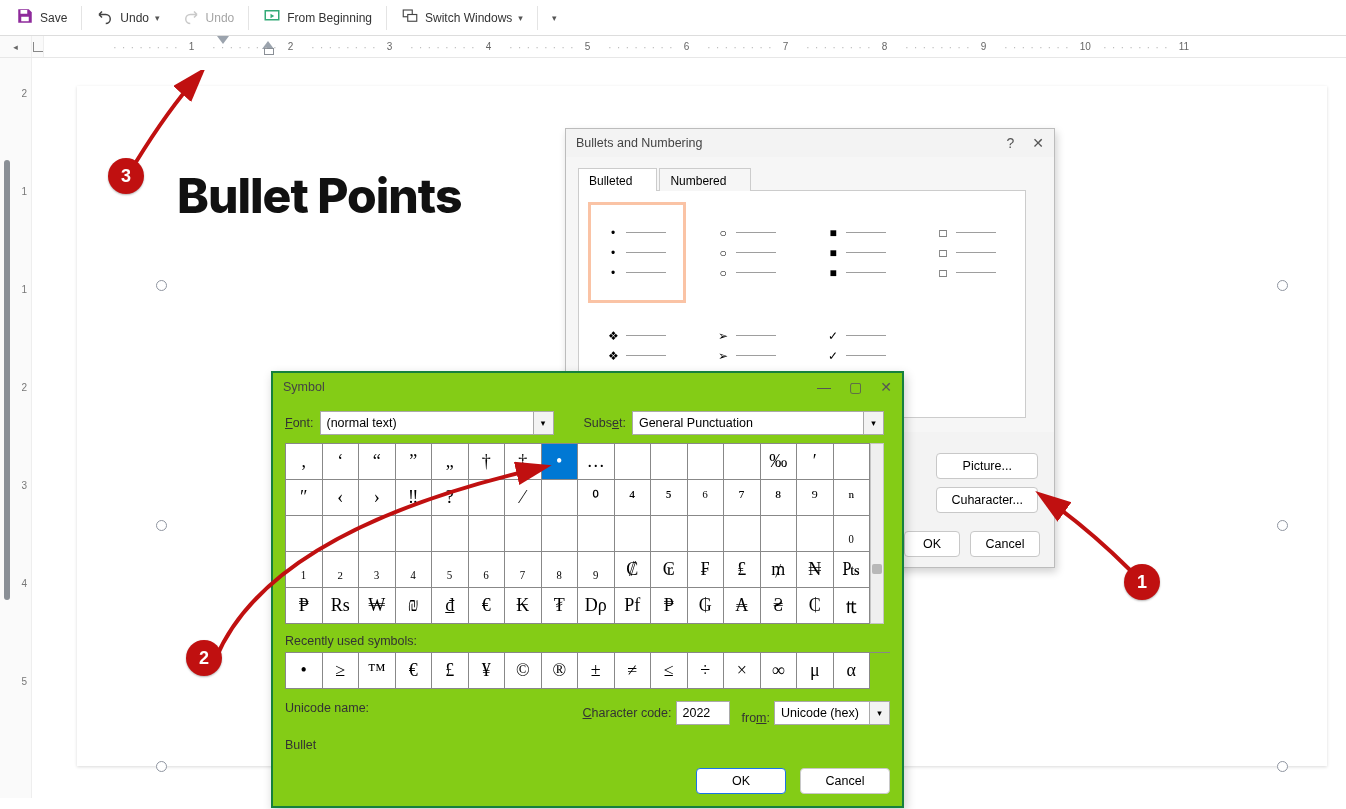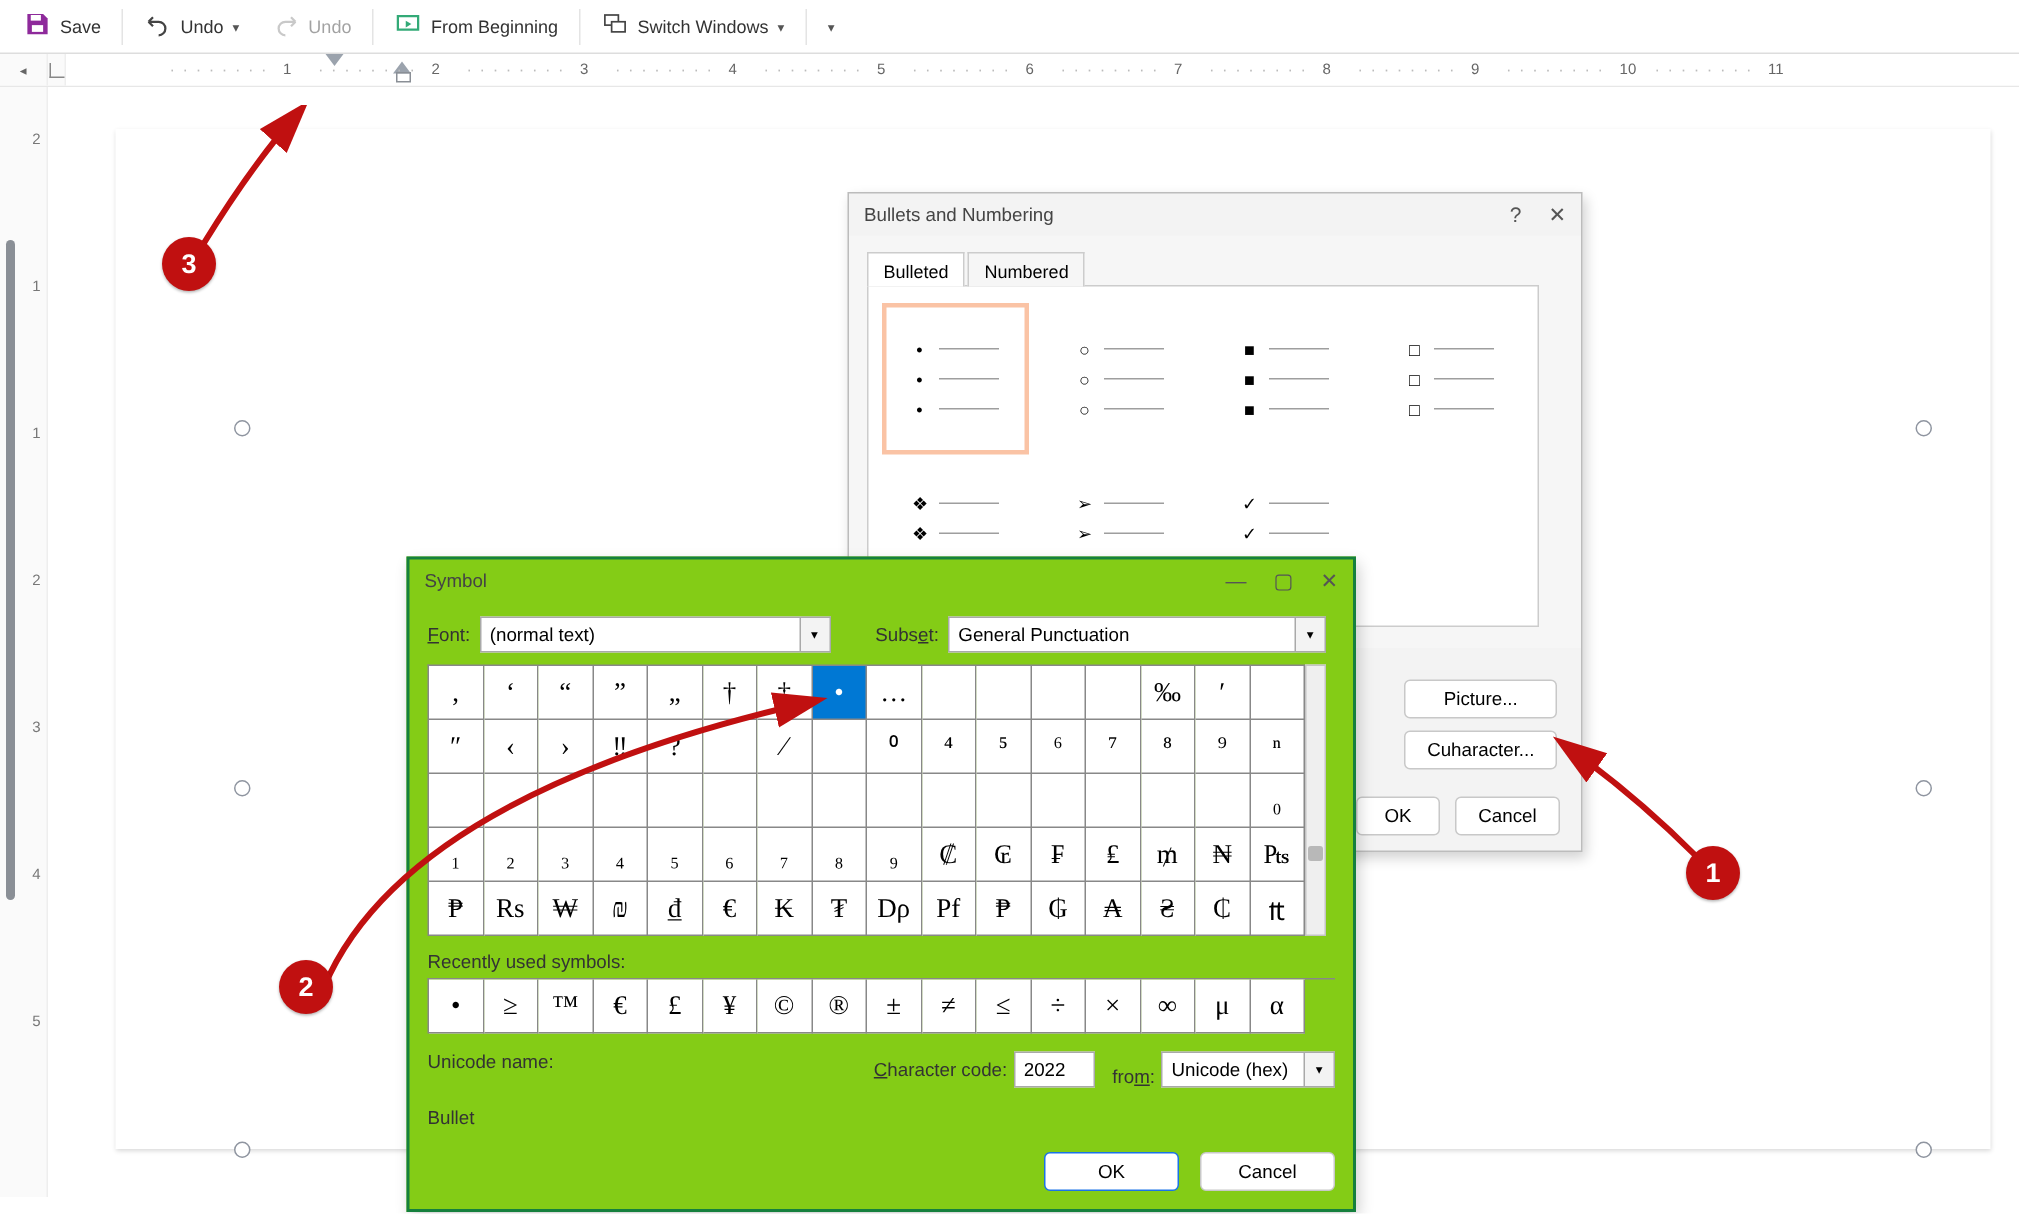--- a/index.html
+++ b/index.html
@@ -40,21 +40,21 @@
 .bullet-list .li { display: flex; align-items: center; gap: 24px; padding: 14px 0; }
 .bullet-list .li .dot { width: 10px; height: 10px; background: #000; border-radius: 50%; }
 .bullet-list .li span.txt { background: #b9bec6; padding: 0 4px; }
 
 
 .dialog { position: absolute; background: #f3f3f3; border: 1px solid #bcbcbc; box-shadow: 2px 4px 8px rgba(0,0,0,.18); }
 .dlg-title { height: 28px; display: flex; align-items: center; justify-content: space-between; padding: 0 10px; font-size: 12.5px; color: #444; }
 .dlg-title .rbtns { display: flex; gap: 18px; font-size: 14px; color: #555; }
 .dlg-body { background: #f6f6f6; padding: 10px 12px 14px 12px; }
 .tabs { display: flex; gap: 2px; }
-.tab { padding: 5px 10px 3px 10px; font-size: 12px; border: 1px solid #ccc; border-bottom: none; background: #f6f6f6; position: relative; top: 1px; }
+.tab { padding: 5px 24px 3px 10px; font-size: 12px; border: 1px solid #ccc; border-bottom: none; background: #f6f6f6; position: relative; top: 1px; }
 .tab.active { background: #fff; }
 .bullet-grid-wrap { background: #fff; border: 1px solid #ccc; width: 448px; height: 228px; padding: 14px 12px; display: grid; grid-template-columns: repeat(4, 1fr); gap: 8px 18px; }
 .b-cell { display: flex; flex-direction: column; align-items: center; justify-content: center; font-size: 12px; gap: 6px; }
 .b-cell.selected { outline: 3px solid #fac3a5; }
 .b-line { width: 40px; height: 1.5px; background: #9e9e9e; }
 .b-row { display: flex; align-items: center; gap: 8px; }
 .b-prev { width: 10px; text-align: center; font-size: 12px; }
 .dlg-btn { background: #fff; border: 1px solid #c8c8c8; border-radius: 4px; padding: 5px 14px; font-size: 12.5px; }
 .dlg-btn.primary { border: 1px solid #1a73e8; }
 .side-btns { position: absolute; right: 16px; bottom: 54px; display: flex; flex-direction: column; gap: 8px; }
@@ -188,20 +188,21 @@
     <div class="vshade"></div>
   <div class="vnum" style="top: 30px;">2</div>
       <div class="vnum" style="top: 128px;">1</div>
       <div class="vnum" style="top: 226px;">1</div>
       <div class="vnum" style="top: 324px;">2</div>
       <div class="vnum" style="top: 422px;">3</div>
       <div class="vnum" style="top: 520px;">4</div>
       <div class="vnum" style="top: 618px;">5</div>
     </div>
   <div class="page">
+    <div class="slide-title">Bullet Points</div>
     <div class="text-frame">
       <div class="frame-handle hTL"></div>
       <div class="frame-handle hTR"></div>
       <div class="frame-handle hBL"></div>
       <div class="frame-handle hBR"></div>
       <div class="frame-handle hML"></div>
       <div class="frame-handle hMR"></div>
     </div>
   </div>
 </div>

